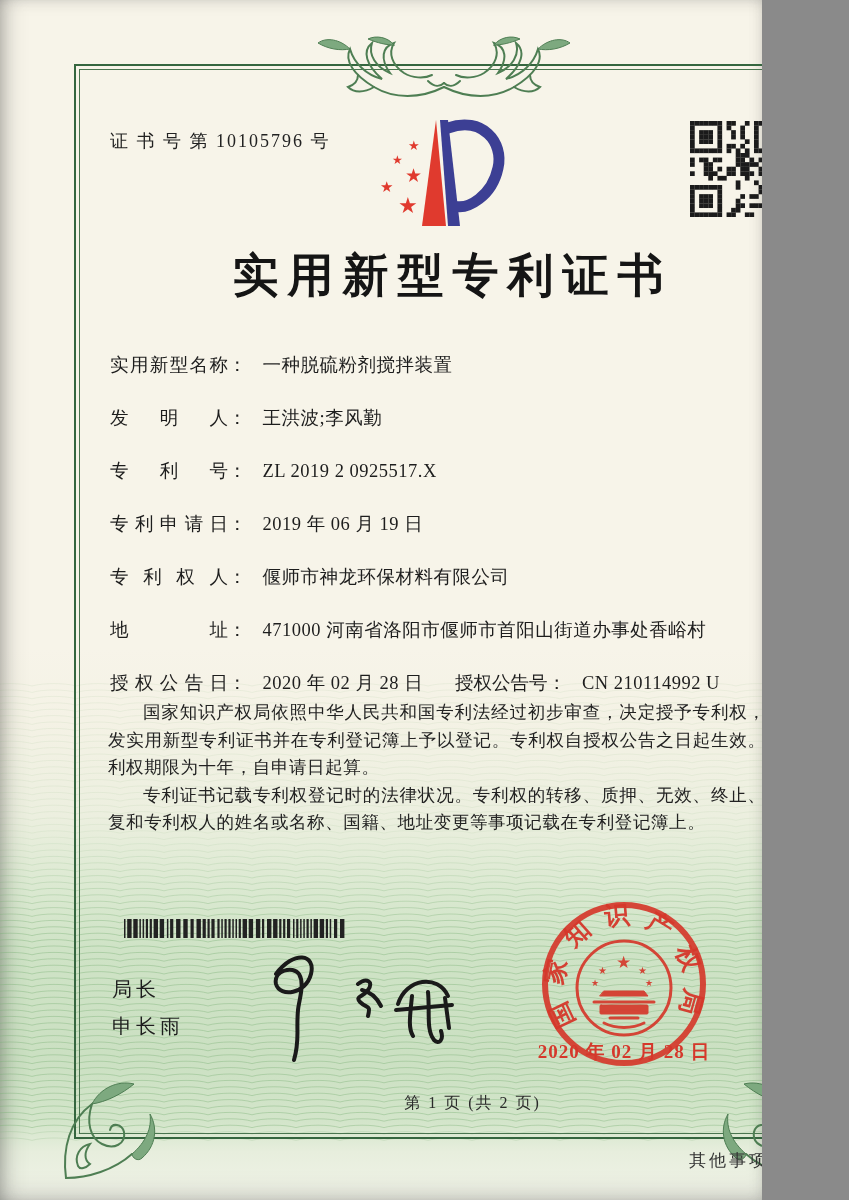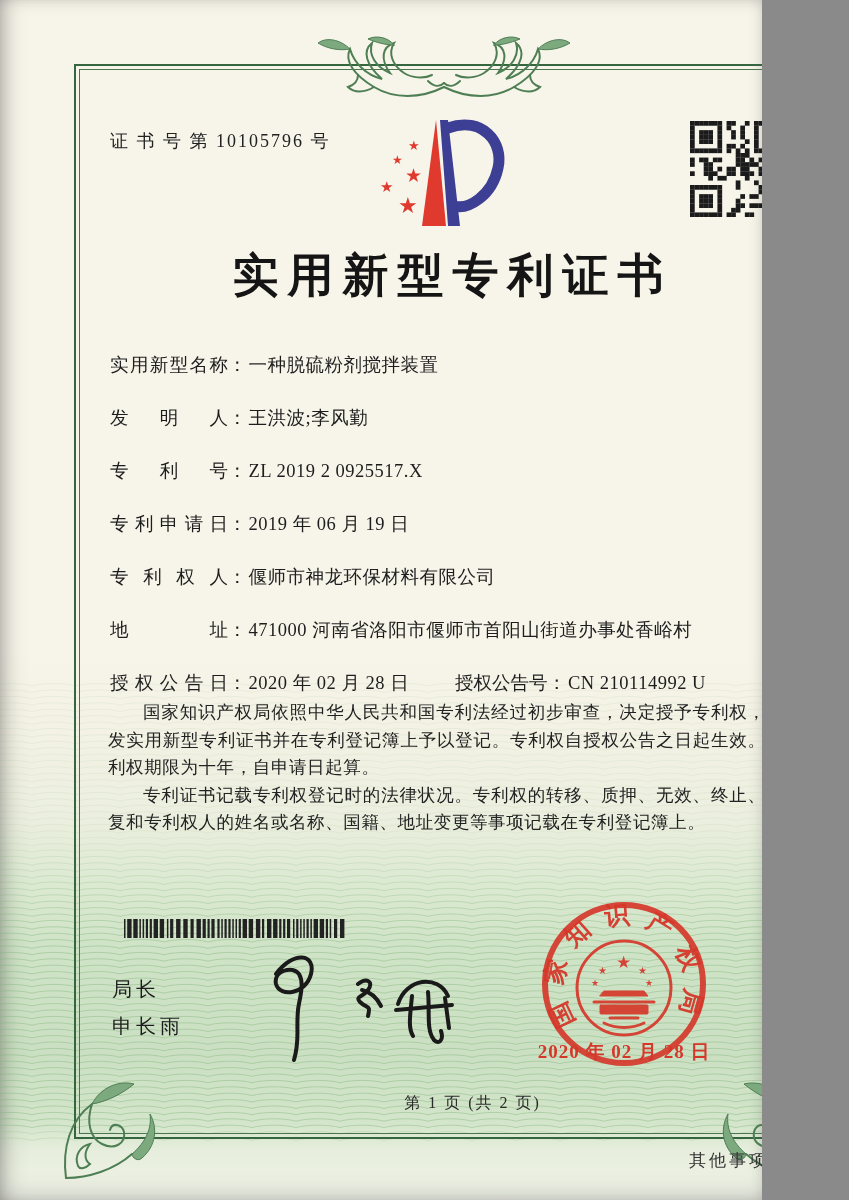--- a/index.html
+++ b/index.html
@@ -29,21 +29,21 @@
   
   .content{z-index:4;}
   .cert-no{left:110px; top:129px; font-size:18px; letter-spacing:2px; color:#222;}
   .logo{left:356px; top:108px;}
   .qr{left:690px; top:121px;}
   .title{left:0; width:849px; top:245px; text-align:center;
     font-size:46px; font-weight:600; letter-spacing:9px; color:#151515;margin-left:28px;}
   .row{left:110px; width:680px; font-size:18.5px; color:#1d1d1d; white-space:nowrap;}
   .f-label{display:inline-block; width:118px; text-align:justify; text-align-last:justify; vertical-align:bottom;}
   .f-colon{margin:0 2px 0 0;}
-  .f-value{margin-left:0; letter-spacing:0.5px;}
+  .f-value{margin-left:14px; letter-spacing:0.5px;}
   .row-grant .grp2{position:absolute; left:345px; top:0;text-align:right;}
   .paras{left:88px; top:699px; width:676px; font-size:17.5px; line-height:27.5px;
     letter-spacing:0.6px; color:#222; text-align:justify;margin-left:20px;}
   .paras p{margin:0; text-indent:2em;}
   .barcode{left:124px; top:919px;}
   .signer{left:112px; font-size:20px; letter-spacing:4px; color:#1d1d1d;}
   .signer.t1{top:976px;}
   .signer.t2{top:1013px;}
   .signature{left:240px; top:938px;}
   .seal{left:532px; top:892px;}

